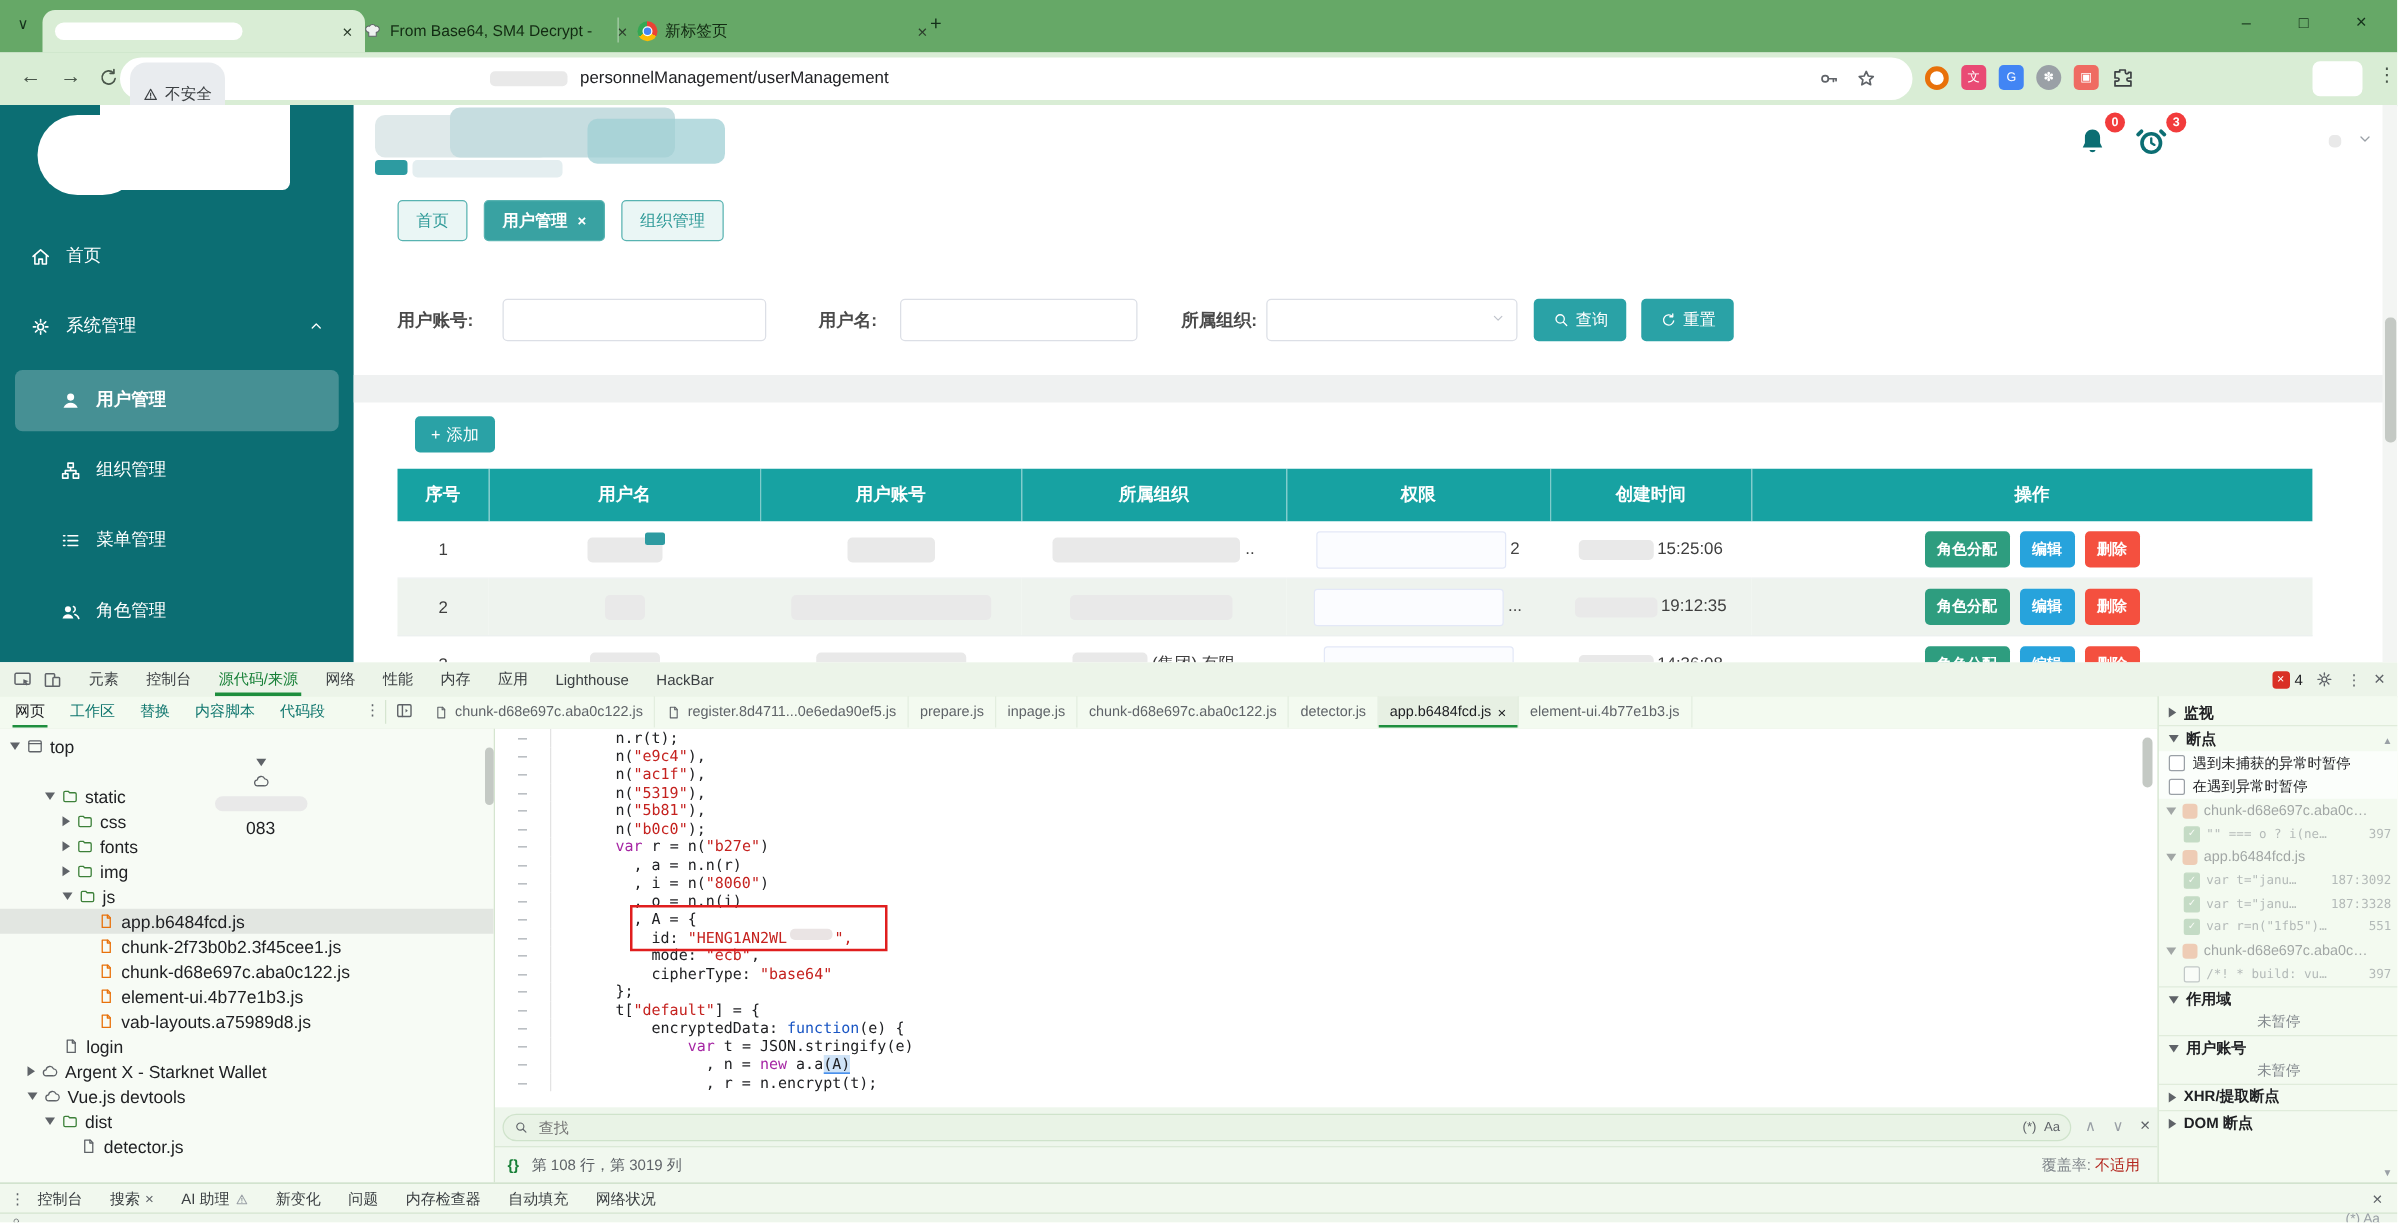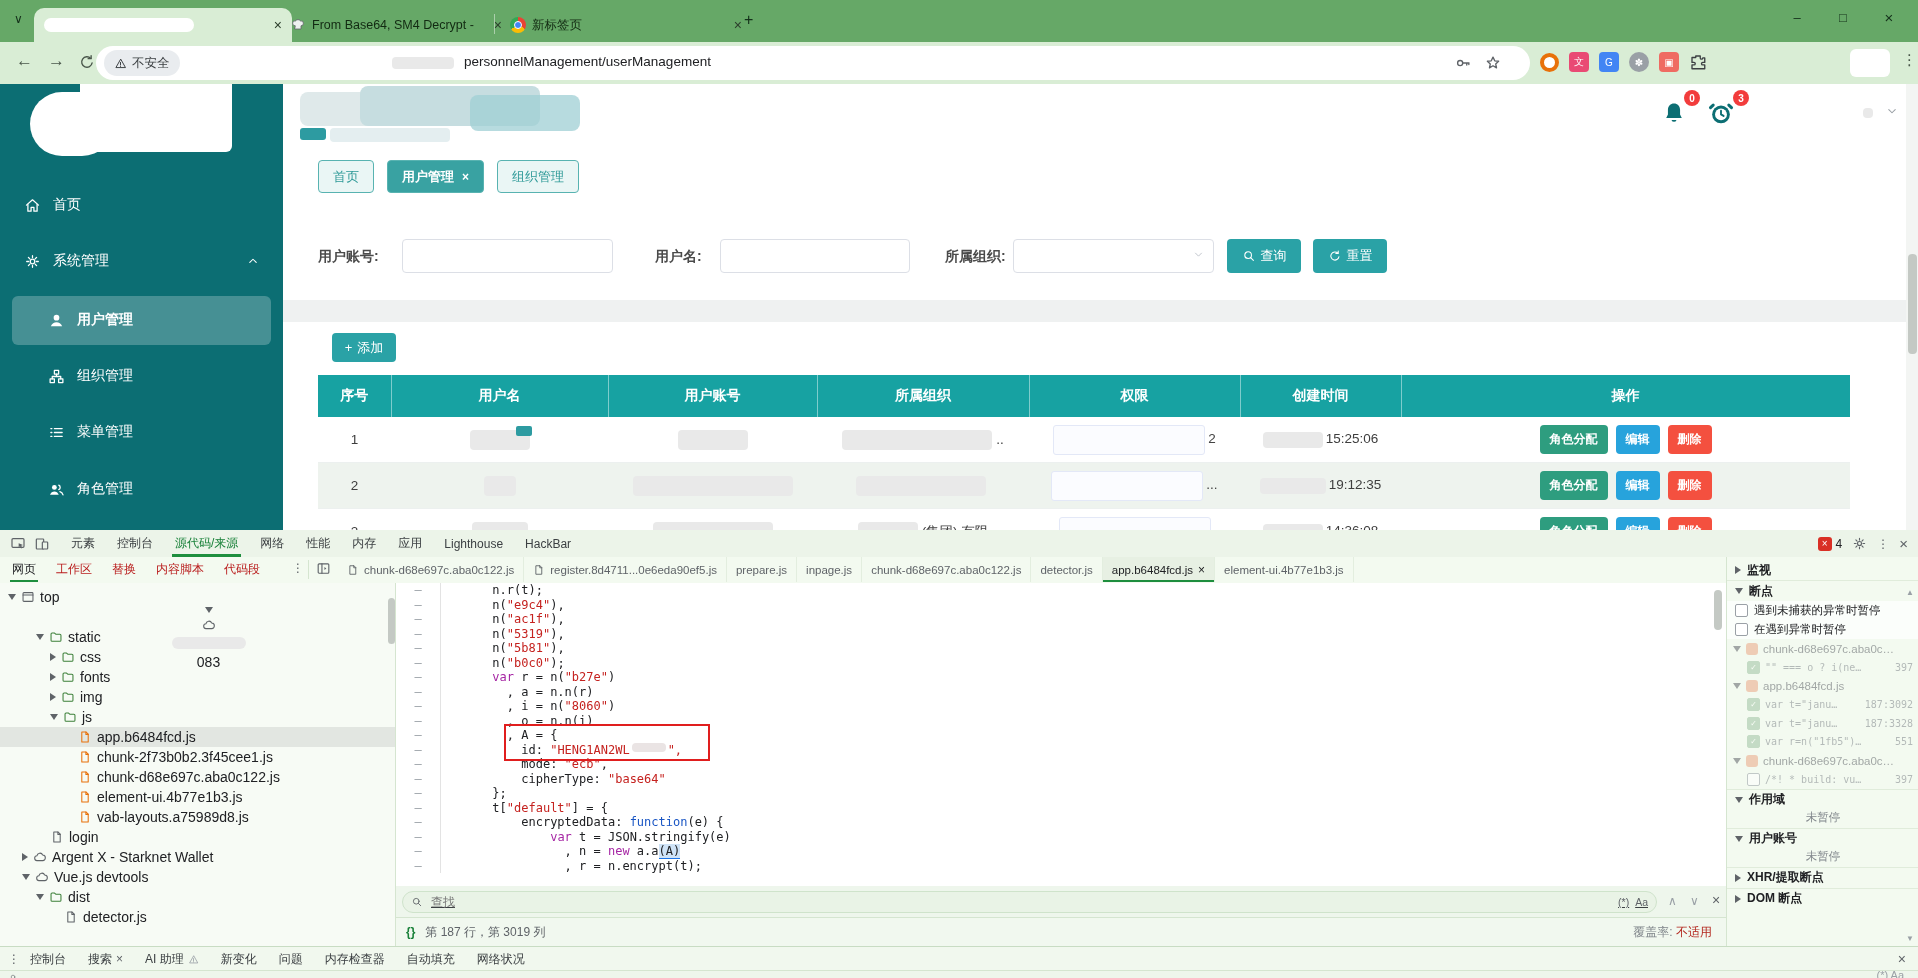--- a/index.html
+++ b/index.html
@@ -10,21 +10,21 @@
   .ico{display:inline-flex;align-items:center;justify-content:center;flex:none;}
   .ico svg{display:block;}
   
   #titlebar{left:0;top:0;width:1918px;height:42px;background:#66a867;}
   .btab{position:absolute;top:8px;height:34px;border-radius:10px 10px 0 0;display:flex;align-items:center;padding:0 10px;font-size:12.5px;color:#122a12;}
   .btab.active{background:#d9edd5;}
   .btab .x{margin-left:auto;color:#2c3e2c;font-size:14px;}
   .winbtn{width:46px;height:30px;display:flex;align-items:center;justify-content:center;color:#14301a;font-size:13px;}
   #toolbar{left:0;top:42px;width:1918px;height:42px;background:#d9edd5;border-bottom:1px solid #c2dcbd;}
   #omnibox{position:absolute;left:96px;top:4px;width:1434px;height:34px;background:#fff;border-radius:17px;}
-  .chip{position:absolute;left:8px;top:4px;height:26px;border-radius:13px;background:#e9ecef;display:flex;align-items:center;padding:0 10px;gap:5px;font-size:12.5px;color:#3c4043;}
+  .chip{position:absolute;left:8px;top:4px;height:26px;border-radius:13px;background:#e9ecef;display:flex;align-items:center;padding:12px 10px;gap:5px;font-size:12.5px;color:#3c4043;}
   .navico{color:#49564a;}
   .extico{width:20px;height:20px;border-radius:4px;display:flex;align-items:center;justify-content:center;font-size:10px;color:#fff;flex:none;}
   
   #app{left:0;top:84px;width:1918px;height:446px;overflow:hidden;background:#fff;}
   #sidebar{position:absolute;left:0;top:0;width:283px;height:446px;background:#0c6e73;}
   .snav{position:absolute;display:flex;align-items:center;gap:12px;color:#fff;font-size:14px;}
   .snav-active{position:absolute;left:12px;width:259px;height:49px;background:rgba(255,255,255,.24);border-radius:6px;}
   #main{position:absolute;left:283px;top:0;right:0;height:446px;background:#fff;}
   .navtab{height:31px;border:1px solid #58b3b1;border-radius:4px;display:flex;align-items:center;justify-content:center;gap:8px;font-size:13px;color:#2f9a98;background:#eaf6f5;padding:0 14px;}
   .navtab.active{background:#39a2a2;color:#fff;font-weight:bold;}
@@ -37,21 +37,21 @@
   #utable tr.stripe td{background:#eef3ee;}
   .abtn{border:none;border-radius:4px;color:#fff;font-size:12px;padding:6px 10px;font-weight:bold;}
   .permbox{display:inline-block;width:150px;height:28px;background:#fbfcff;border:1px solid #e3e8f7;border-radius:3px;vertical-align:middle;}
   
   #devtools{left:0;top:530px;width:1918px;height:448px;background:#f3faf0;font-size:12px;color:#3c4043;}
   #dt-tabbar{position:absolute;left:0;top:0;width:1918px;height:27px;background:#ecf4e9;border-bottom:1px solid #d5e5d0;display:flex;align-items:center;}
   .dt-tab{padding:0 7px;height:26px;display:flex;align-items:center;font-size:12px;color:#3c4043;position:relative;}
   .dt-tab.active{color:#188038;}
   .dt-tab.active::after{content:"";position:absolute;left:4px;right:4px;bottom:0;height:2.5px;background:#1e8e3e;}
   #dt-toolbar{position:absolute;left:0;top:27px;width:1918px;height:26px;background:#f3faf0;border-bottom:1px solid #d5e5d0;}
-  .subtab{padding:0 6px;height:25px;display:flex;align-items:center;position:relative;color:#b91c1c;}
+  .subtab{padding:0 6px;height:25px;display:flex;align-items:center;position:relative;color:#0f766e;}
   .subtab.active{color:#202124;}
   .subtab.active::after{content:"";position:absolute;left:4px;right:4px;bottom:0;height:2.5px;background:#1e8e3e;}
   .ftab{height:25px;display:flex;align-items:center;gap:5px;padding:0 9px;border-right:1px solid #e3eedf;color:#5f6368;font-size:11.5px;white-space:nowrap;position:relative;}
   .ftab.active{background:#e7f0e3;color:#202124;}
   .ftab.active::after{content:"";position:absolute;left:0;right:0;bottom:0;height:2.5px;background:#1e8e3e;}
   #tree{position:absolute;left:0;top:53px;width:396px;height:363px;background:#f7fbf5;border-right:1px solid #d5e5d0;overflow:hidden;padding-top:4px;box-sizing:border-box;}
   .trow{height:20px;display:flex;align-items:center;gap:5px;font-size:14px;color:#202124;white-space:nowrap;}
   .trow.sel{background:#e2e6e1;}
   .tri{width:0;height:0;flex:none;}
   .tri.open{border-left:4.5px solid transparent;border-right:4.5px solid transparent;border-top:6px solid #5f6368;}
@@ -718,38 +718,38 @@
           <div class="cline"><span class="gut">–</span><span class="cp">      t[</span><span class="cs">"default"</span><span class="cp">] = {</span></div>
           <div class="cline"><span class="gut">–</span><span class="cp">          encryptedData: </span><span class="cf">function</span><span class="cp">(e) {</span></div>
           <div class="cline"><span class="gut">–</span><span class="cp">              </span><span class="ck">var</span><span class="cp"> t = JSON.stringify(e)</span></div>
           <div class="cline"><span class="gut">–</span><span class="cp">                , n = </span><span class="ck">new</span><span class="cp"> a.a</span><span class="cp chl">(A)</span></div>
           <div class="cline"><span class="gut">–</span><span class="cp">                , r = n.encrypt(t);</span></div>
         </div>
       <div id="redbox" style="left:108px;top:141px;width:202px;height:33px;"></div>
     </div>
     <div class="abs sbthumb" style="left:1714px;top:60px;width:8px;height:40px;"></div>
     <div id="dsearch">
-      <div class="abs flex" style="left:6px;top:5px;width:1255px;height:22px;border-radius:11px;background:#e9f3e6;border:1px solid #cfe3cb;box-sizing:border-box;padding:0 8px;gap:6px;text-decoration:underline;">
+      <div class="abs flex" style="left:6px;top:5px;width:1255px;height:22px;border-radius:11px;background:#e9f3e6;border:1px solid #cfe3cb;box-sizing:border-box;padding:0 8px;gap:6px;">
         <span class="ico" style="color:#5f6368;" id="findmag">
             <svg width="12" height="12" viewBox="0 0 24 24" fill="none" stroke="currentColor" stroke-width="1.8" stroke-linecap="round" stroke-linejoin="round">
               <circle cx="10.5" cy="10.5" r="5.7"></circle>
               <path d="M14.8 14.8l4.7 4.7"></path>
             </svg>
           </span>
         <input style="border: none; background: transparent; outline: none; font-size: 12px; color: rgb(32, 33, 36); flex: 1 1 0%;" placeholder="查找">
         <span style="color:#5f6368;font-size:10.5px;">(*)</span>
         <span style="color:#5f6368;font-size:10.5px;">Aa</span>
       </div>
       <span class="abs" style="left:1272px;top:8px;color:#9aa0a6;" id="find-up">∧</span>
       <span class="abs" style="left:1294px;top:8px;color:#9aa0a6;" id="find-down">∨</span>
       <span class="abs" style="left:1316px;top:6px;color:#5f6368;font-size:14px;" id="find-close">×</span>
     </div>
     <div id="dstatus">
       <span style="margin-left:10px;color:#188038;font-weight:bold;">{}</span>
-      <span style="margin-left:10px;">第 187 行，第 3019 列</span>
+      <span style="margin-left:10px;">第 108 行，第 3019 列</span>
       <span style="margin-left:auto;margin-right:14px;">
         <span style="color:#80868b;">覆盖率:</span>
         <span style="color:#b3261e;">不适用</span>
       </span>
     </div>
     <div id="rightpanel">
         <div class="rp-head" style="margin-top: 3px; border-top: none;">
           <span class="tri closed"></span>
           <span>监视</span>
         </div>

